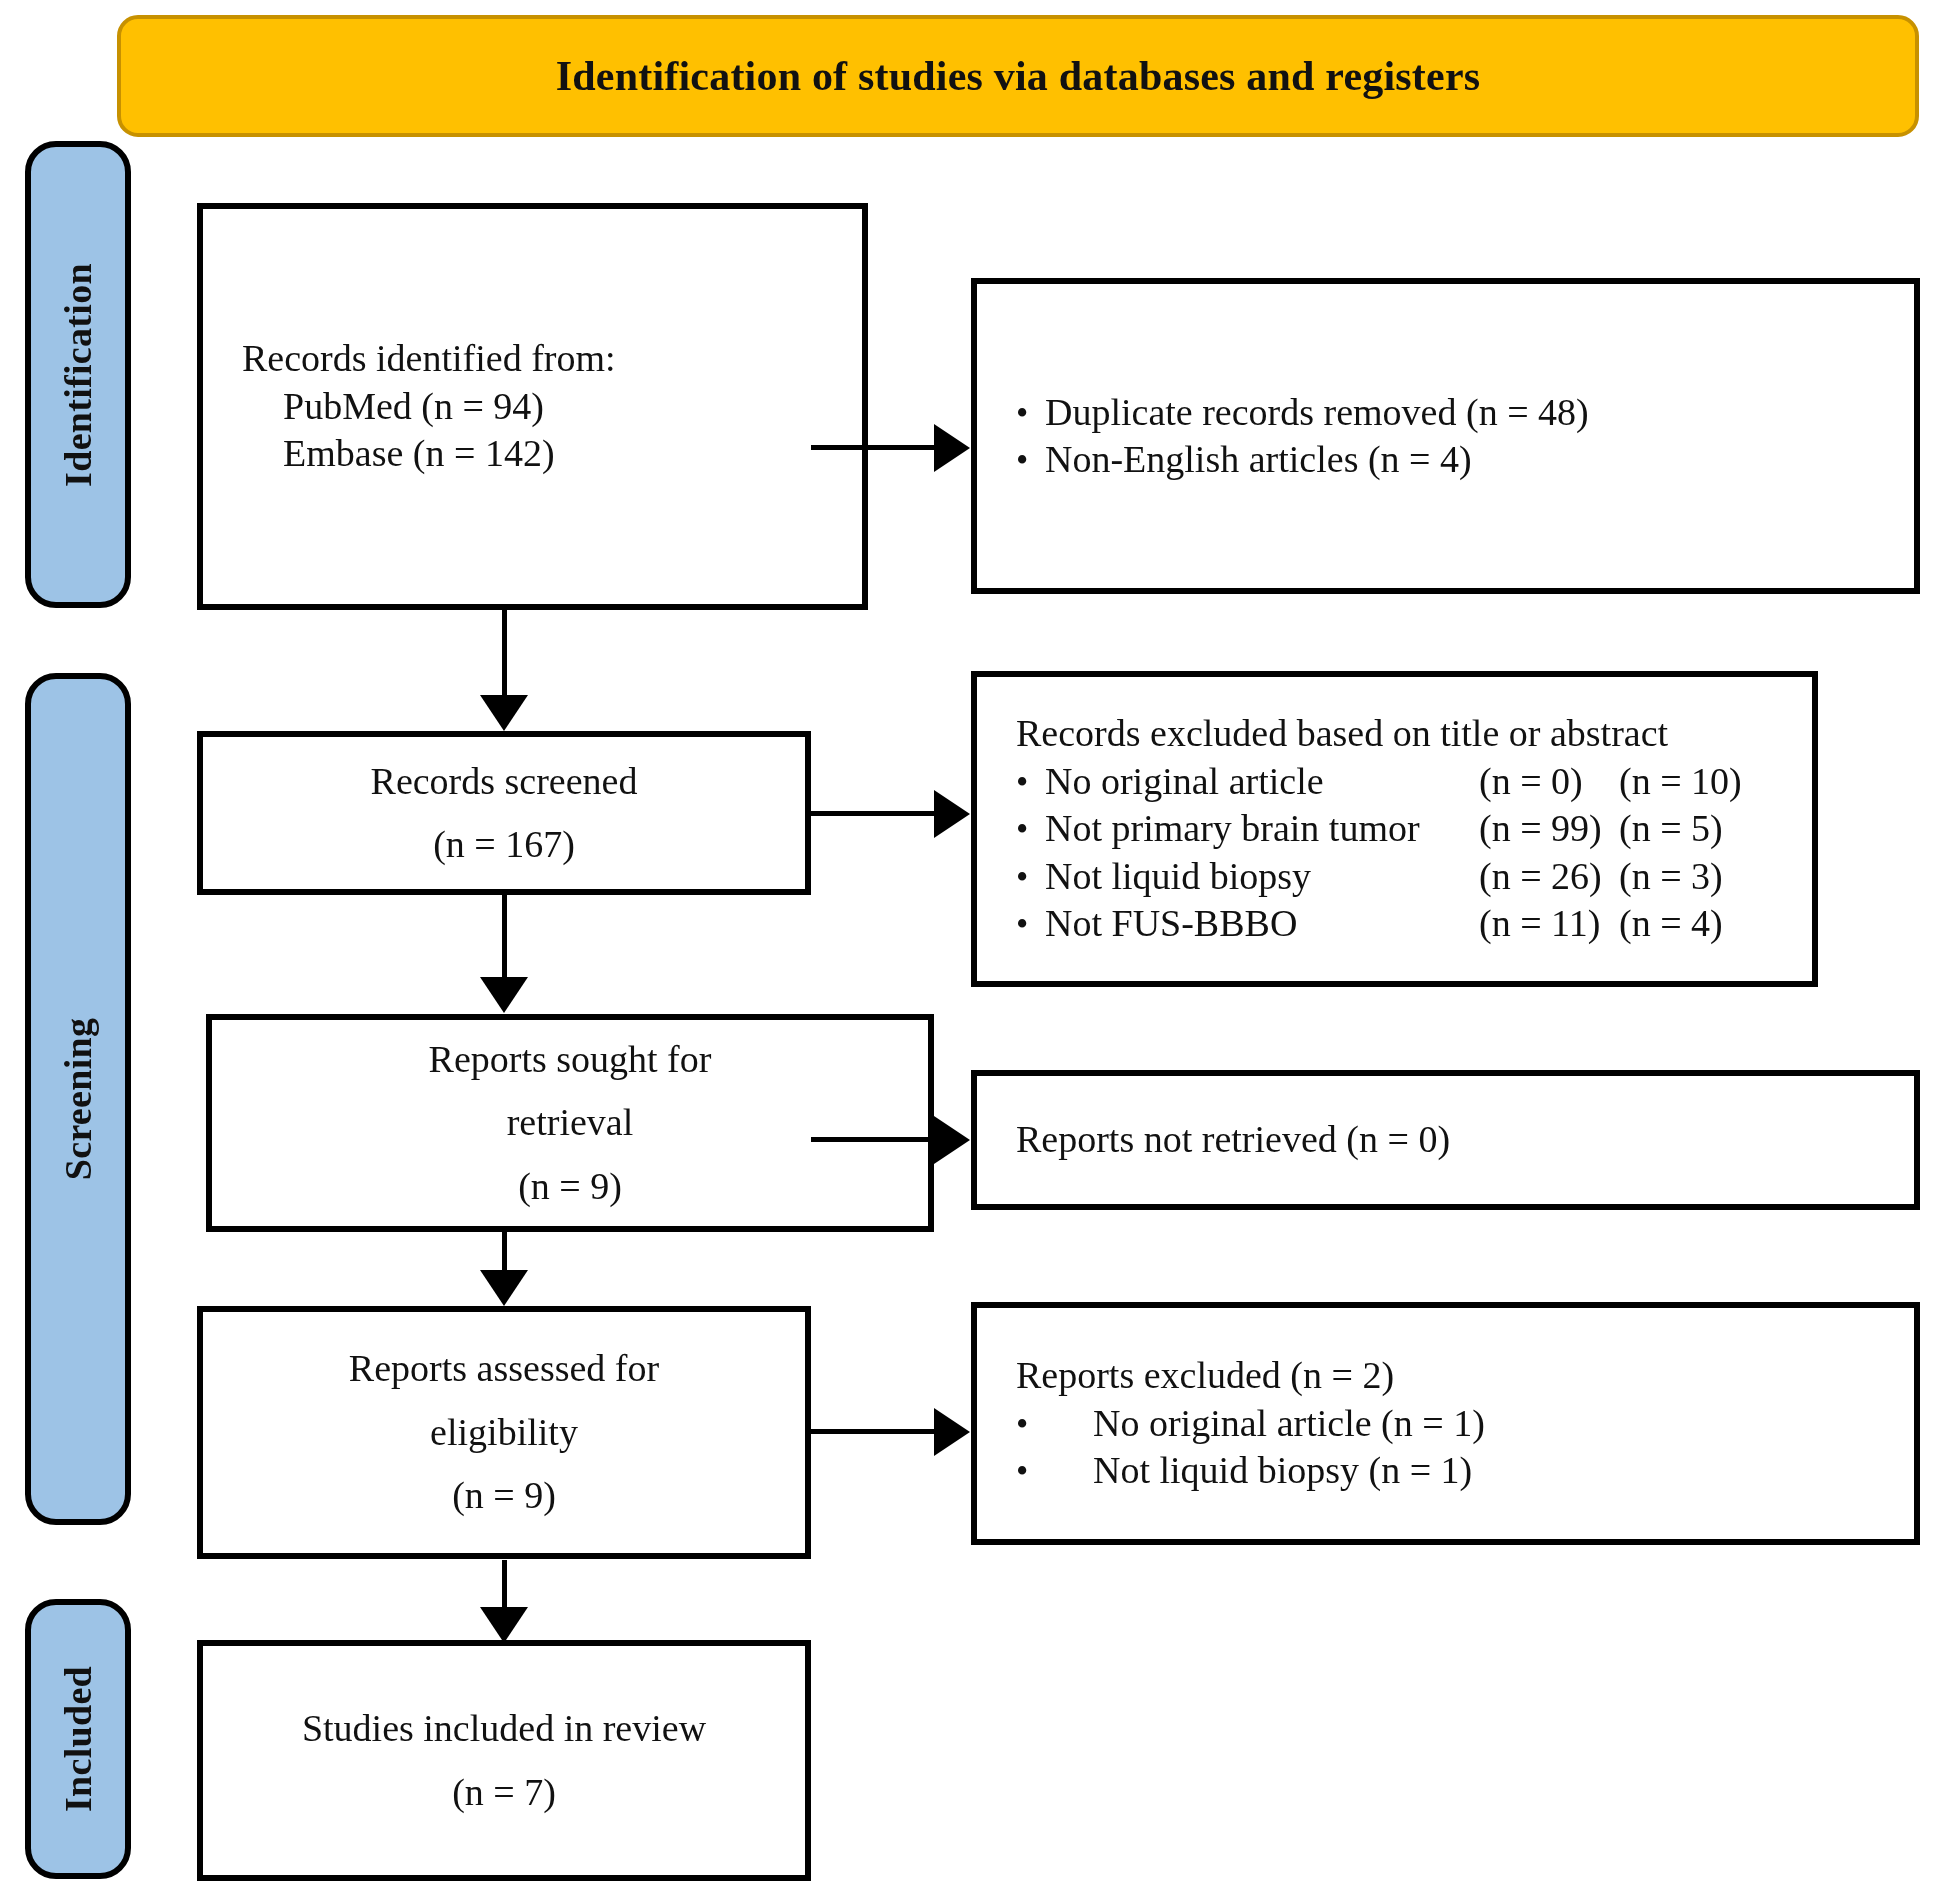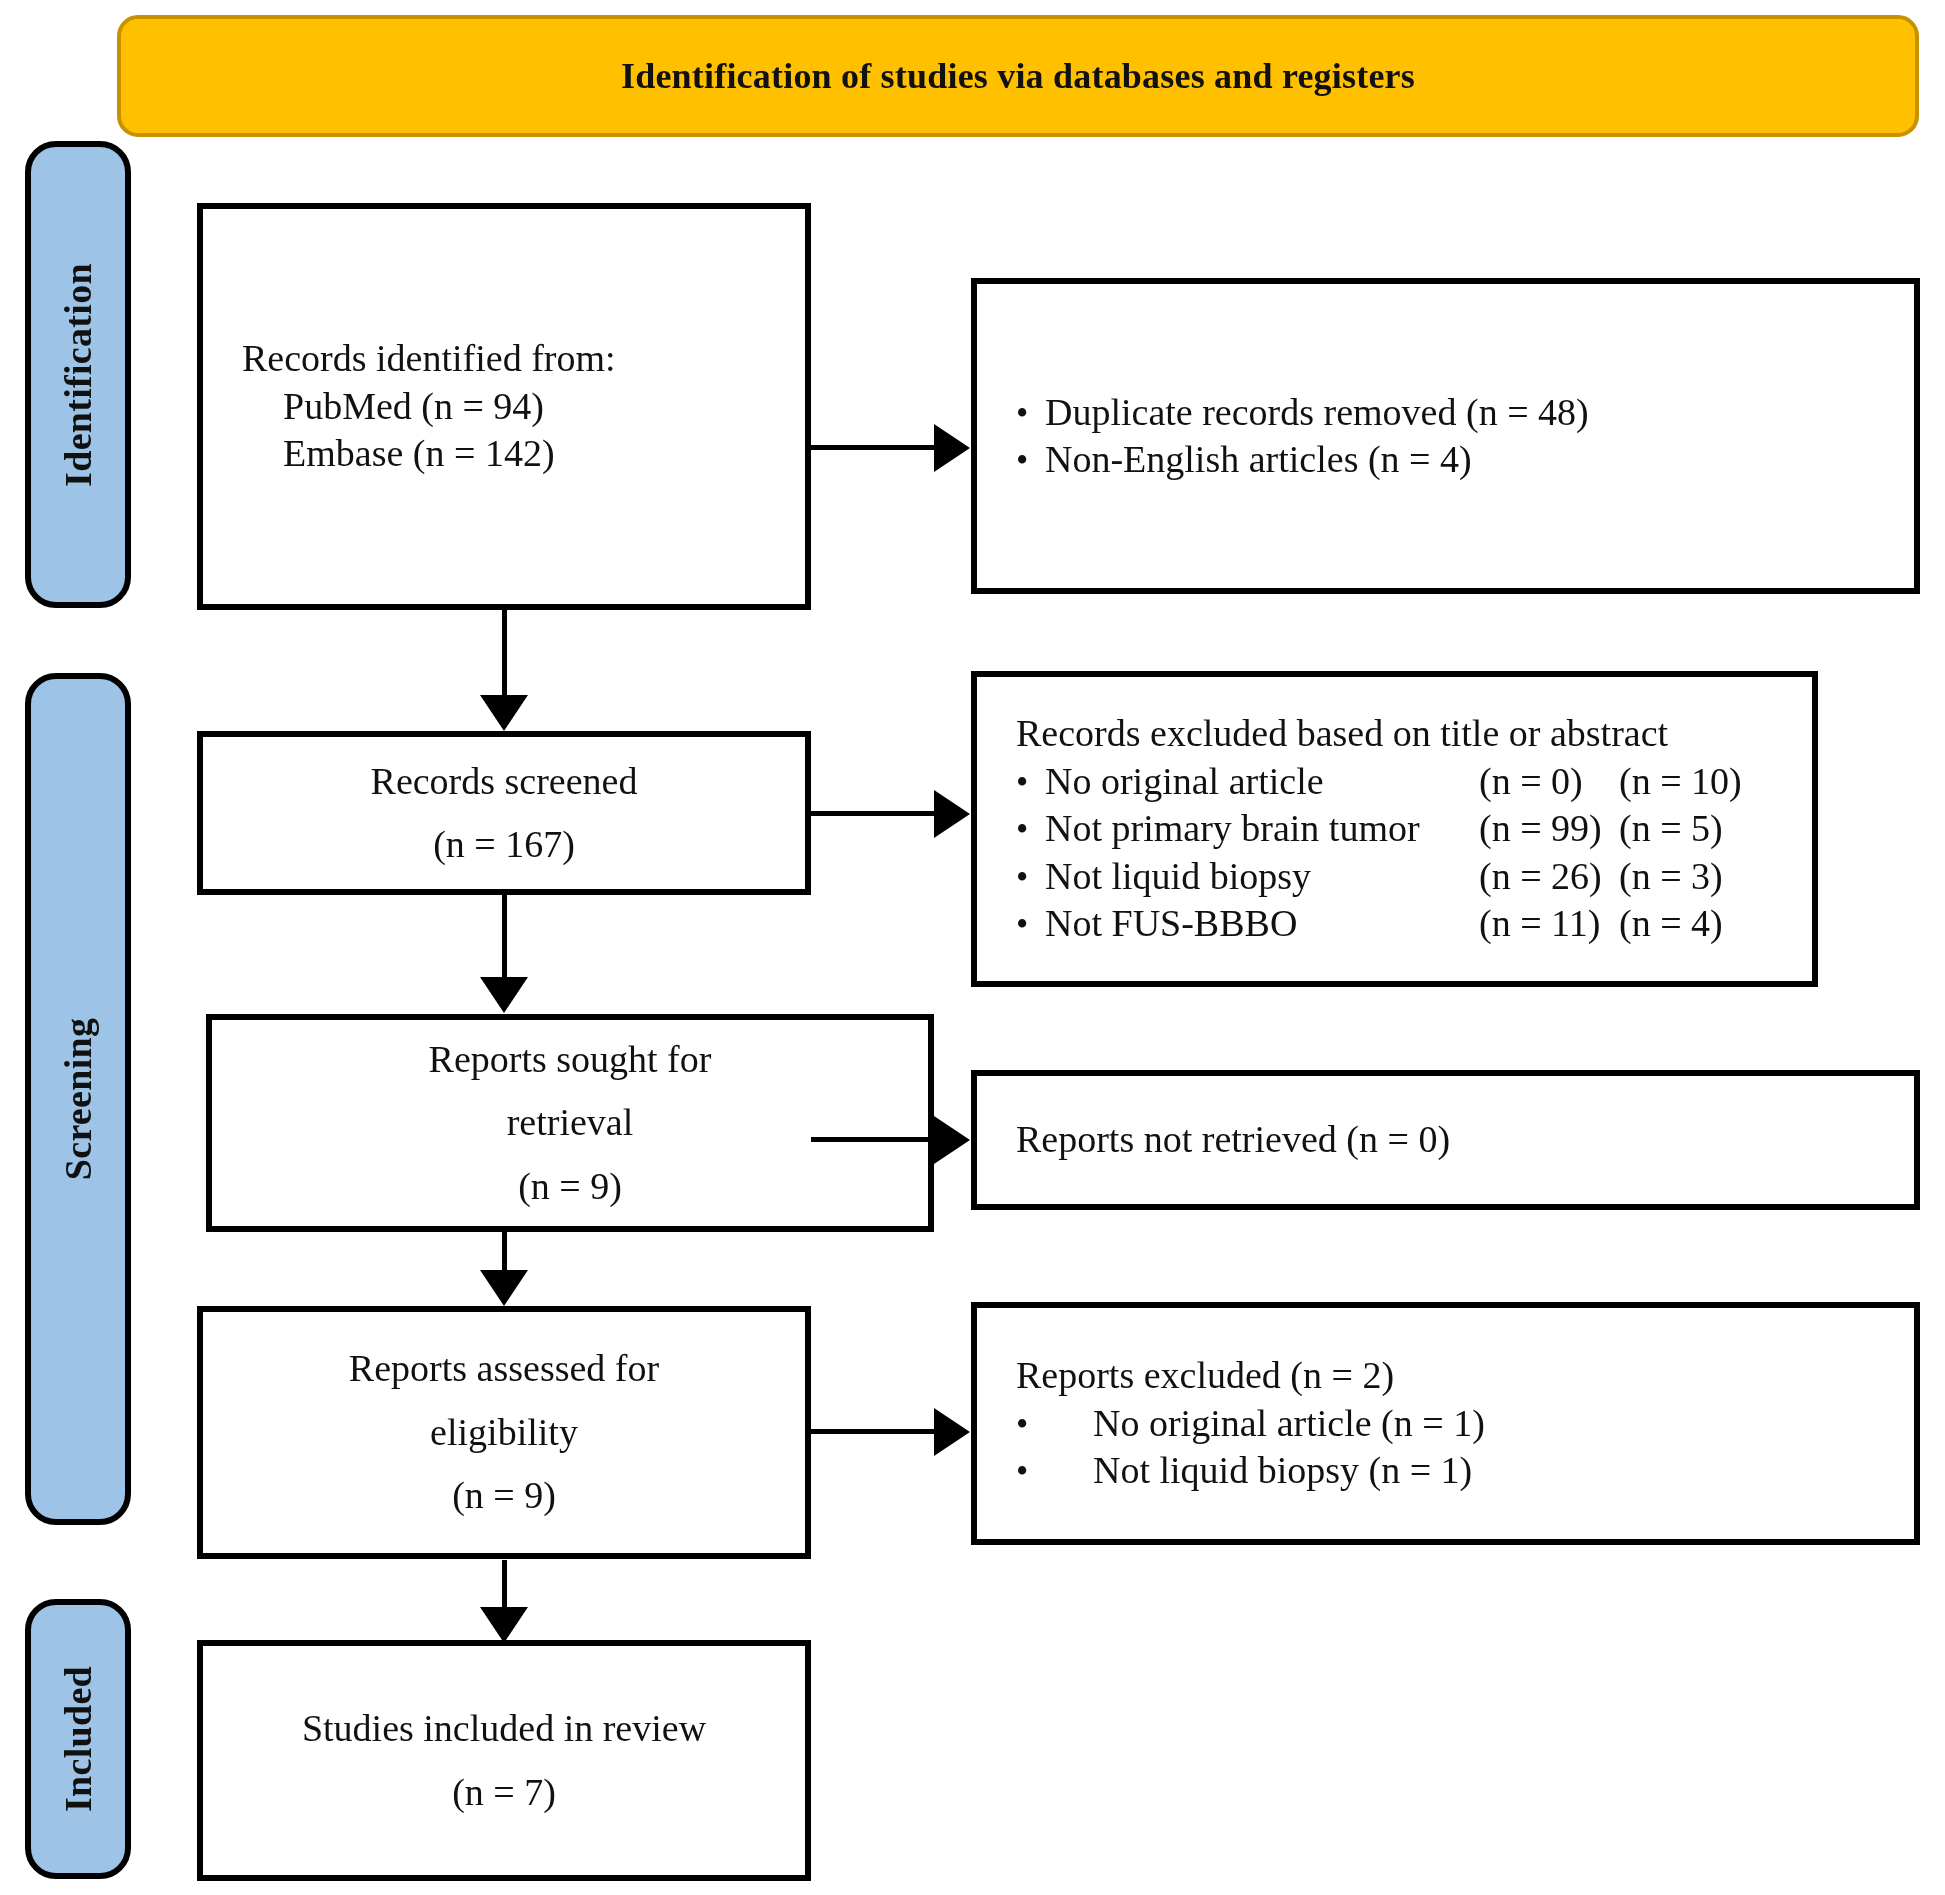--- a/index.html
+++ b/index.html
@@ -27,21 +27,21 @@
     height: 122px;
     background: #FFC000;
     border: 4.2px solid #C79100;
     border-radius: 21px;
     box-sizing: border-box;
     display: flex;
     align-items: center;
     justify-content: center;
   }
   .banner-text {
-    font-size: 36px;
+    font-size: 42px;
     font-weight: bold;
     color: #111111;
     letter-spacing: 0.2px;
   }
 
   
   .stage {
     position: absolute;
     left: 25px;
     width: 106px;
@@ -79,21 +79,21 @@
     flex-direction: column;
     justify-content: center;
     font-size: 38px;
     color: #111111;
     line-height: 1.25;
   }
   .center { align-items: center; text-align: center; gap: 16px; }
   .left   { align-items: flex-start; text-align: left; }
 
   
-  #box-identified { left: 197px; top: 203px;  width: 614px; height: 407px; }
+  #box-identified { left: 197px; top: 203px;  width: 671px; height: 407px; }
   #box-screened   { left: 197px; top: 731px; width: 614px; height: 164px; }
   #box-sought     { left: 206px; top: 1014px; width: 728px; height: 218px; }
   #box-assessed   { left: 197px; top: 1306px; width: 614px; height: 253px; }
   #box-included   { left: 197px; top: 1640px; width: 614px; height: 241px; }
 
   
   #box-removed    { left: 971px; top: 278px;  width: 949px; height: 316px; }
   #box-excluded   { left: 971px; top: 671px;  width: 847px; height: 316px; }
   #box-notretr    { left: 971px; top: 1070px; width: 949px; height: 140px; }
   #box-repexcl    { left: 971px; top: 1302px; width: 949px; height: 243px; }

